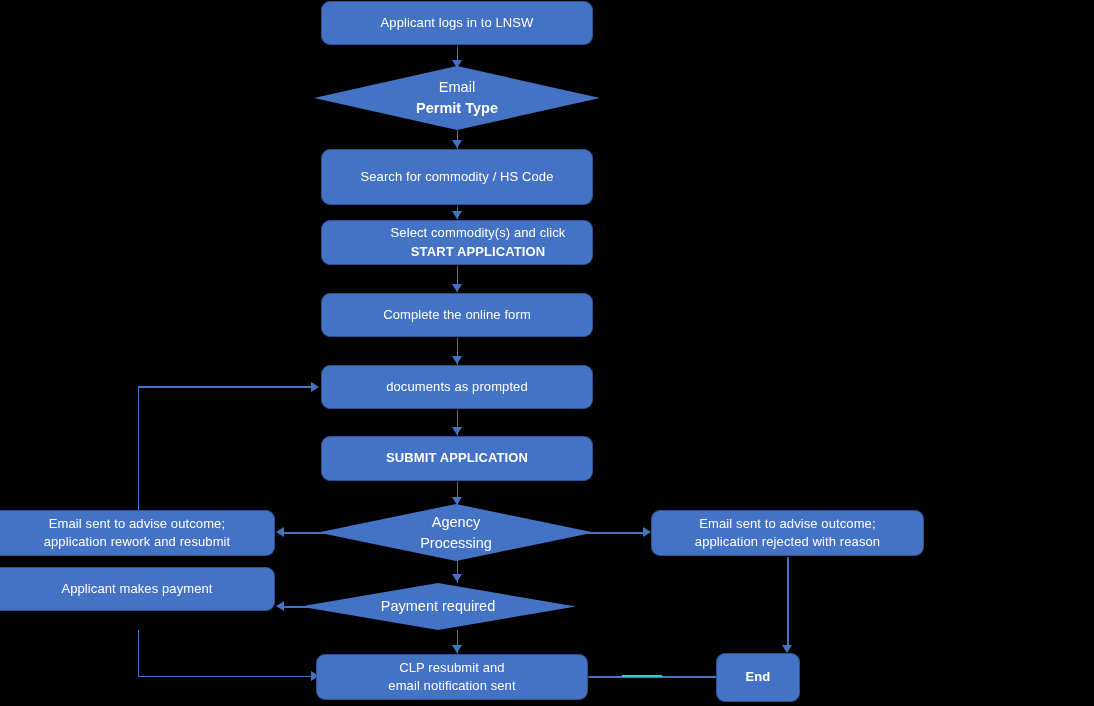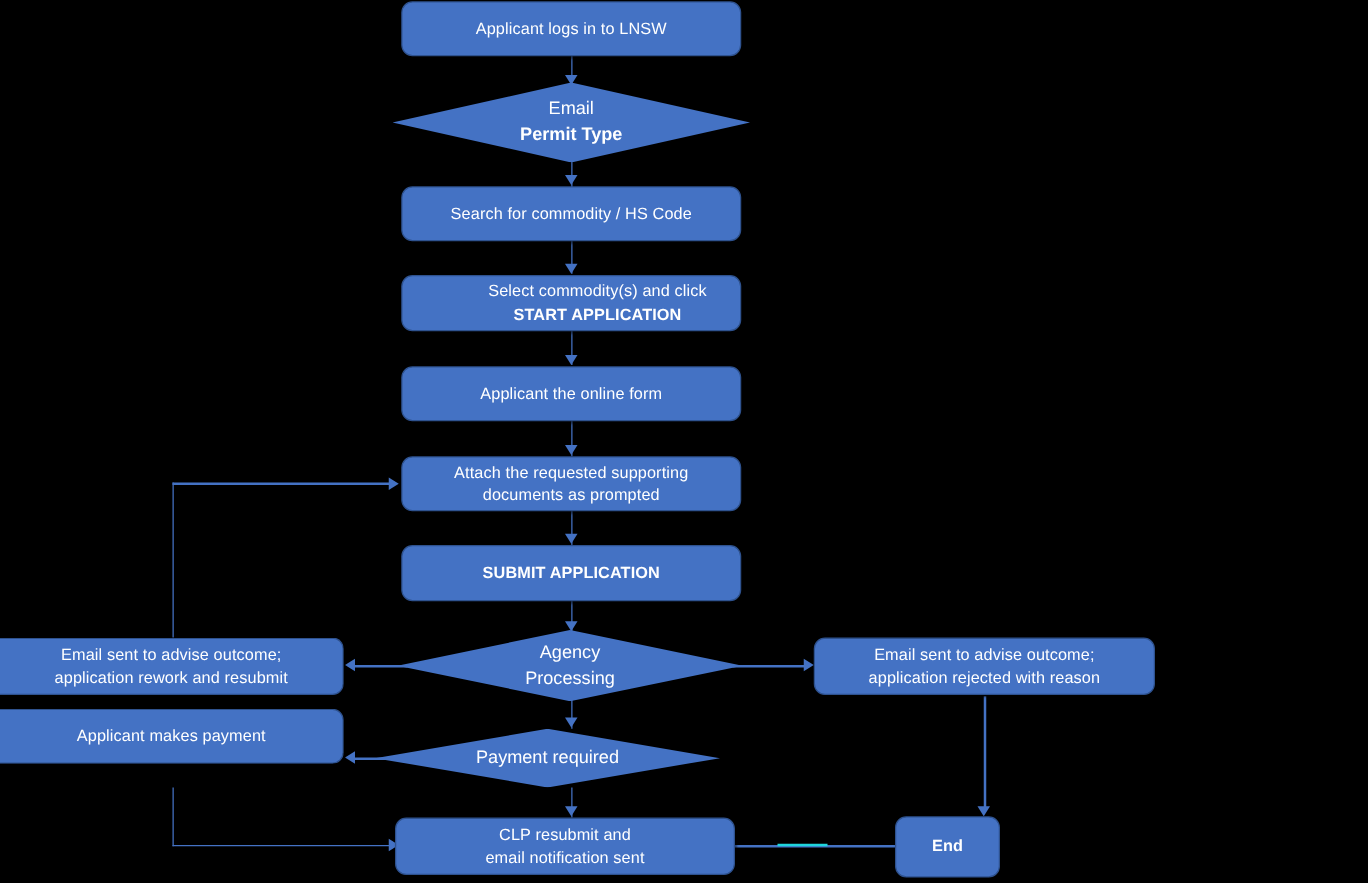--- a/index.html
+++ b/index.html
@@ -168,38 +168,37 @@
   </div>
 
   <div class="diamond" style="left:314px; top:66px; width:286px; height:64px;">
     <div class="shape"></div>
     <div class="dlabel">
       <span class="ln">Email</span>
       <span class="ln bold">Permit Type</span>
     </div>
   </div>
 
-  <div class="node" style="left:321px; top:149px; width:272px; height:44px;">
+  <div class="node" style="left:321px; top:149px; width:272px; height:56px;">
     <span class="ln">Search for commodity / HS Code</span>
   </div>
 
   <div class="node" style="left:321px; top:220px; width:272px; height:45px;padding-left:48px;">
     <div>
       <span class="ln">Select commodity(s) and click</span>
       <span class="ln bold">START APPLICATION</span>
     </div>
   </div>
 
   <div class="node" style="left:321px; top:293px; width:272px; height:44px;">
-    <span class="ln">Applicant the online form</span>
+    <span class="ln">Complete the online form</span>
   </div>
 
   <div class="node" style="left:321px; top:365px; width:272px; height:44px;">
     <div>
-      <span class="ln">Attach the requested supporting</span>
       <span class="ln">documents as prompted</span>
     </div>
   </div>
 
   <div class="node allbold" style="left:321px; top:436px; width:272px; height:45px;">
     <span class="ln">SUBMIT APPLICATION</span>
   </div>
 
   <div class="diamond" style="left:318px; top:504px; width:276px; height:57px;">
     <div class="shape"></div>

